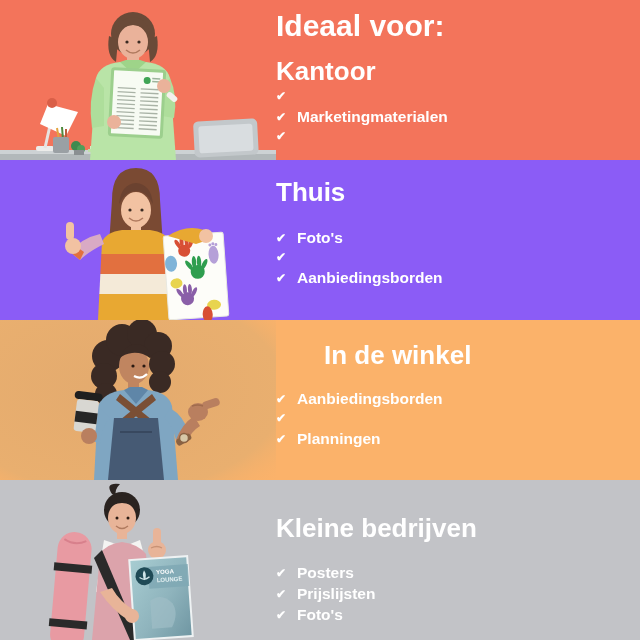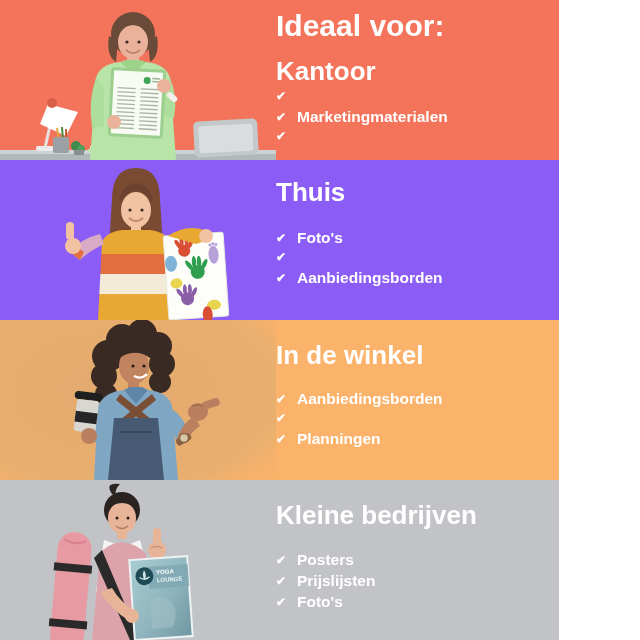--- a/index.html
+++ b/index.html
@@ -1,34 +1,34 @@
 <!DOCTYPE html>
 <html><head>
 <meta charset="utf-8">
 <style>
   html,body{margin:0;padding:0;background:#fff;}
   .poster{
-    width:559px;height:640px;overflow:hidden;position:relative;
+    width:640px;height:640px;overflow:hidden;position:relative;
     font-family:"Liberation Sans", sans-serif;
   }
   .band{position:relative;width:640px;height:160px;overflow:hidden;}
   .photo{position:absolute;left:0;top:0;width:276px;height:160px;}
   .photo svg{display:block;width:276px;height:160px;}
   .content{position:absolute;left:276px;top:0;width:354px;height:160px;color:#fff;}
   h1,h2{margin:0;font-weight:700;line-height:1.08;letter-spacing:0;}
   h1{font-size:30px;}
   h2{font-size:26px;}
   .b0 h1{margin-top:10px;}
   .b0 h2{margin-top:15px;}
   .b0 ul{margin-top:3px;}
   .b1 h2{margin-top:18px;}
   .b1 ul{margin-top:22px;}
-  .b2 h2{margin-top:21px;}
+  .b2 h2{margin-top:21px;margin-left:48px;}
   .b2 ul{margin-top:20px;}
-  .b3 h2{margin-top:21px;}
+  .b3 h2{margin-top:34px;}
   .b3 ul{margin-top:21px;}
   ul{list-style:none;margin:0;padding:0;}
   li{display:flex;align-items:baseline;font-size:15.5px;font-weight:700;line-height:19px;}
   .check{width:21px;flex:0 0 21px;font-size:12px;transform:translateY(-1px);}
 </style>
 </head>
 <body>
 
 <div class="poster">
 

